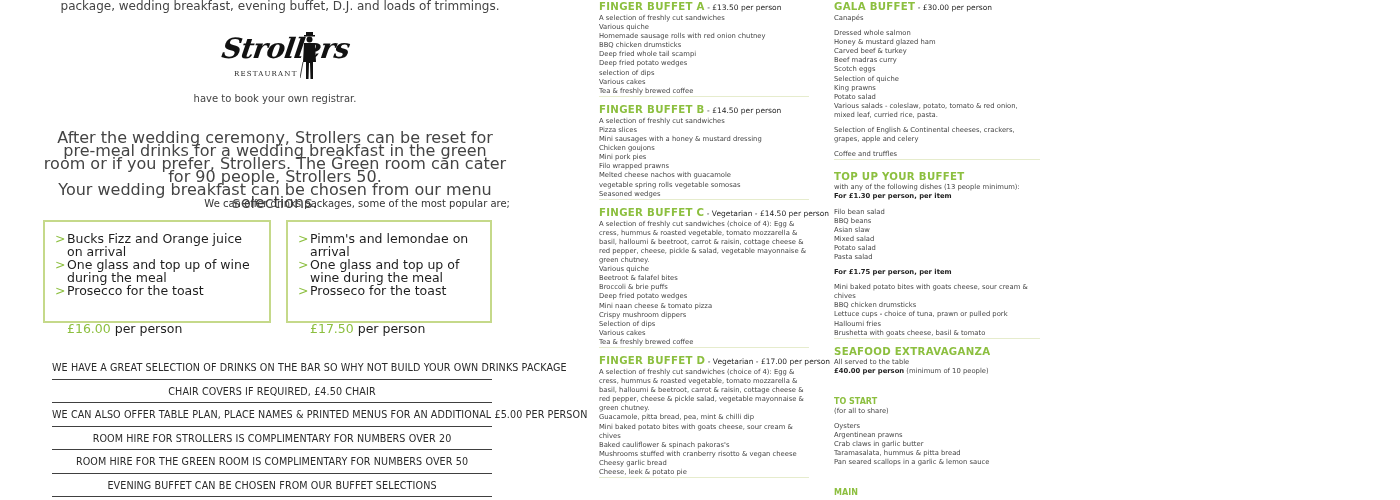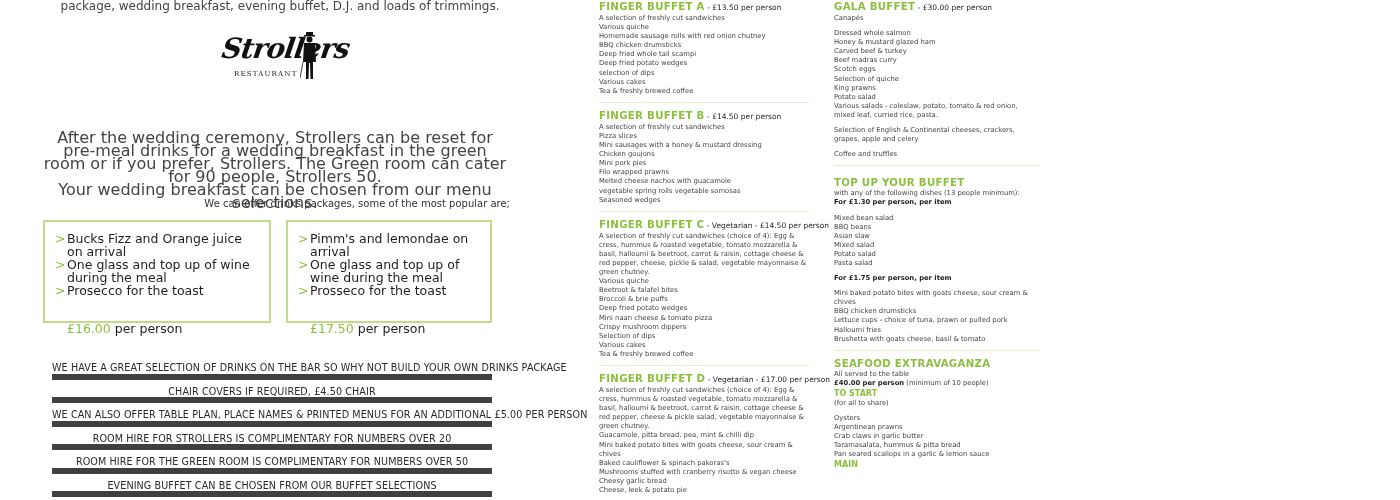--- a/index.html
+++ b/index.html
@@ -17,30 +17,30 @@
   .pkg { position: absolute; top: 220px; width: 228px; height: 103px; border: 2px solid #c5d98a; padding: 10px 10px 0 10px; }
   .pkg.a { left: 43px; }
   .pkg.b { left: 286px; width: 206px; }
   .pkg ul { list-style: none; }
   .pkg li { font-size: 12.5px; line-height: 13px; color: #1e1e1e; position: relative; padding-left: 12px; }
   .pkg li .chev { position: absolute; left: 0; top: 0; color: #8cbf3f; }
   .pkg .price { margin-top: 24px; padding-left: 12px; font-size: 12.5px; color: #1e1e1e; }
   .pkg .price .amt { color: #8cbf3f; }
 
   .notices { position: absolute; left: 52px; top: 356px; width: 440px; }
-  .notice { height: 23.5px; border-bottom: 6px solid #404040; text-align: center; font-size: 9.6px; line-height: 23px; color: #2a2a2a; letter-spacing: 0.1px; white-space: nowrap; }
+  .notice { height: 23.5px; border-bottom: 1px solid #404040; text-align: center; font-size: 9.6px; line-height: 23px; color: #2a2a2a; letter-spacing: 0.1px; white-space: nowrap; }
 
   .col { position: absolute; top: 0; width: 210px; font-size: 6.8px; line-height: 9.1px; color: #444; }
   .col.mid { left: 599px; }
   .col.right { left: 834px; width: 206px; }
-  .section { border-bottom: 1px solid #e6eccd; padding-bottom: 6px; margin-bottom: 6px; }
+  .section { border-bottom: 1px solid #e6eccd; margin-bottom: 6px; }
   .title { font-size: 10.2px; line-height: 13px; color: #1e1e1e; white-space: nowrap; }
   .title .green { color: #8cbf3f; font-weight: bold; letter-spacing: 0.3px; }
   .title .rest { font-size: 7.5px; }
-  .subgreen { color: #8cbf3f; font-weight: bold; font-size: 8px; line-height: 11px; margin-top: 0; }
+  .subgreen { color: #8cbf3f; font-weight: bold; font-size: 8px; line-height: 11px; margin-top: 20px; }
   .bold { font-weight: bold; color: #222; }
   .gap { height: 6px; }
   .item { white-space: normal; }
 </style>
 </head>
 <body>
 
 <div class="intro-top">package, wedding breakfast, evening buffet, D.J. and loads of trimmings.</div>
 
 <div class="logo">
@@ -49,20 +49,21 @@
   <svg class="man" viewBox="0 0 20 48">
     <rect x="6" y="0" width="7" height="3" fill="#111"></rect>
     <rect x="4" y="3" width="11" height="1.5" fill="#111"></rect>
     <circle cx="9.5" cy="7.5" r="3" fill="#111"></circle>
     <path d="M4 11 L15 11 L16 30 L13 30 L13 47 L10.5 47 L10 31 L9 31 L8.5 47 L6 47 L6 30 L3 30 Z" fill="#111"></path>
     <line x1="3" y1="30" x2="0" y2="46" stroke="#111" stroke-width="0.8"></line>
   </svg>
 </div>
 
 <div class="p1">
+  <div>have to book your own registrar.</div>
 </div>
 <div class="p2">
   <div>After the wedding ceremony, Strollers can be reset for pre-meal drinks for a wedding breakfast in the green</div>
   <div>room or if you prefer, Strollers. The Green room can cater for 90 people, Strollers 50.</div>
   <div>Your wedding breakfast can be chosen from our menu selections.</div>
 </div>
 
 <div class="drinks-intro">We can offer drinks packages, some of the most popular are;</div>
 
 <div class="pkg a">
@@ -160,21 +161,21 @@
     <div class="item">Selection of English &amp; Continental cheeses, crackers, grapes, apple and celery</div>
     <div class="gap"></div>
     <div class="item">Coffee and truffles</div>
   </div>
 
   <div class="section" style="padding-top:4px;">
     <div class="title"><span class="green">TOP UP YOUR BUFFET</span></div>
     <div class="item">with any of the following dishes (13 people minimum):</div>
     <div class="item bold">For £1.30 per person, per item</div>
     <div class="gap"></div>
-    <div class="item">Mixed bean salad</div>
+    <div class="item">Filo bean salad</div>
     <div class="item">BBQ beans</div>
     <div class="item">Asian slaw</div>
     <div class="item">Mixed salad</div>
     <div class="item">Potato salad</div>
     <div class="item">Pasta salad</div>
     <div class="gap"></div>
     <div class="item bold">For £1.75 per person, per item</div>
     <div class="gap"></div>
     <div class="item">Mini baked potato bites with goats cheese, sour cream &amp; chives</div>
     <div class="item">BBQ chicken drumsticks</div>

